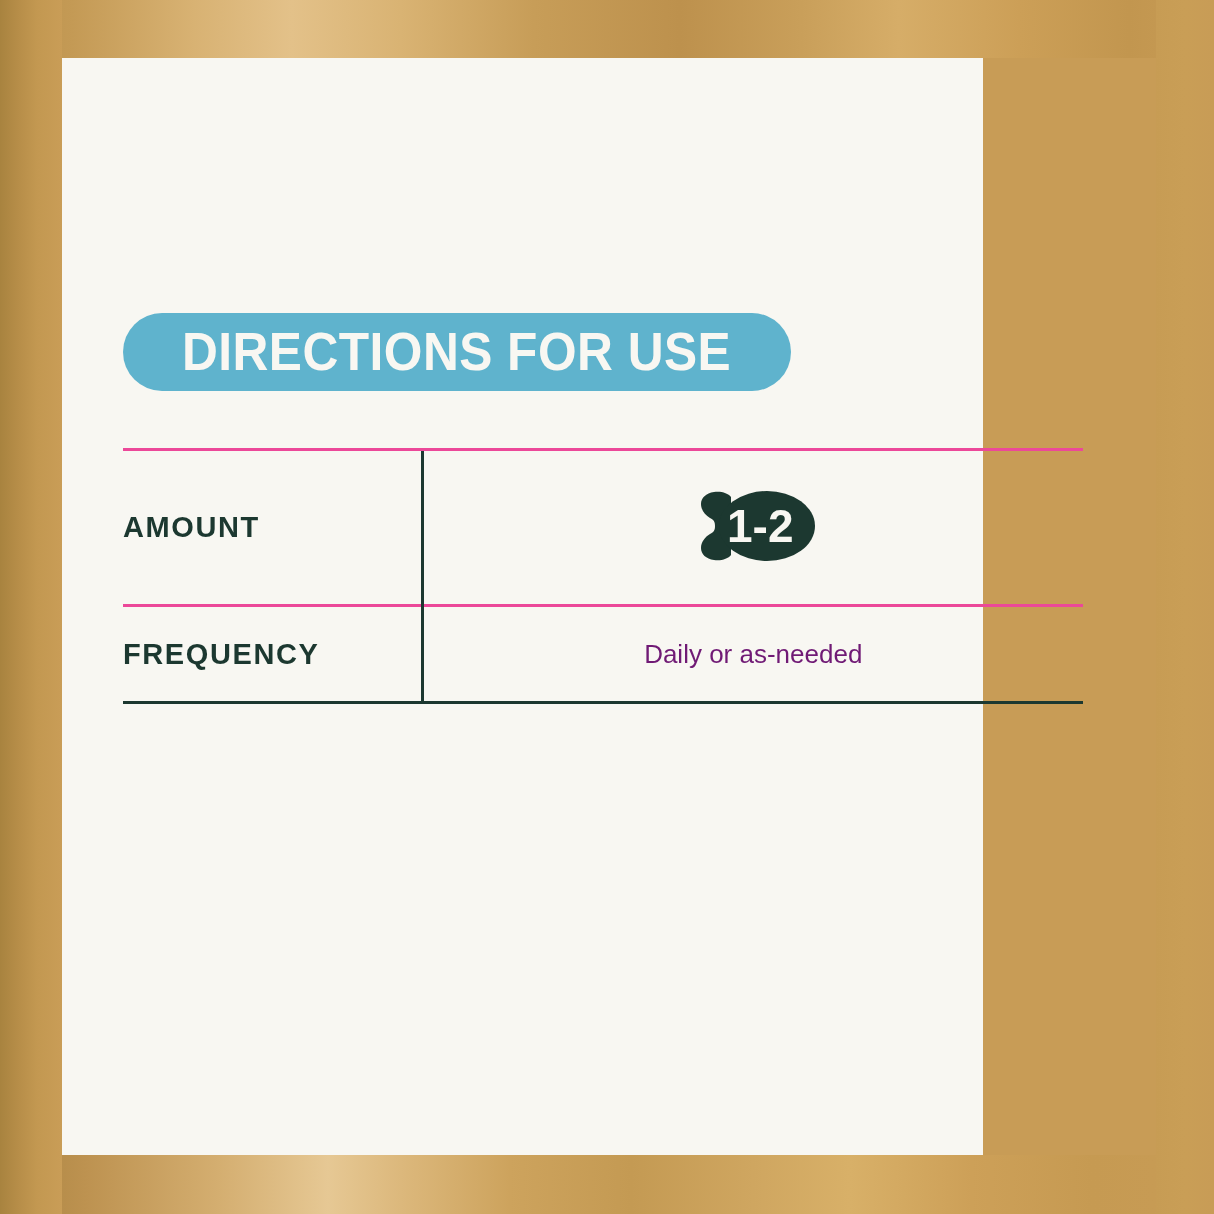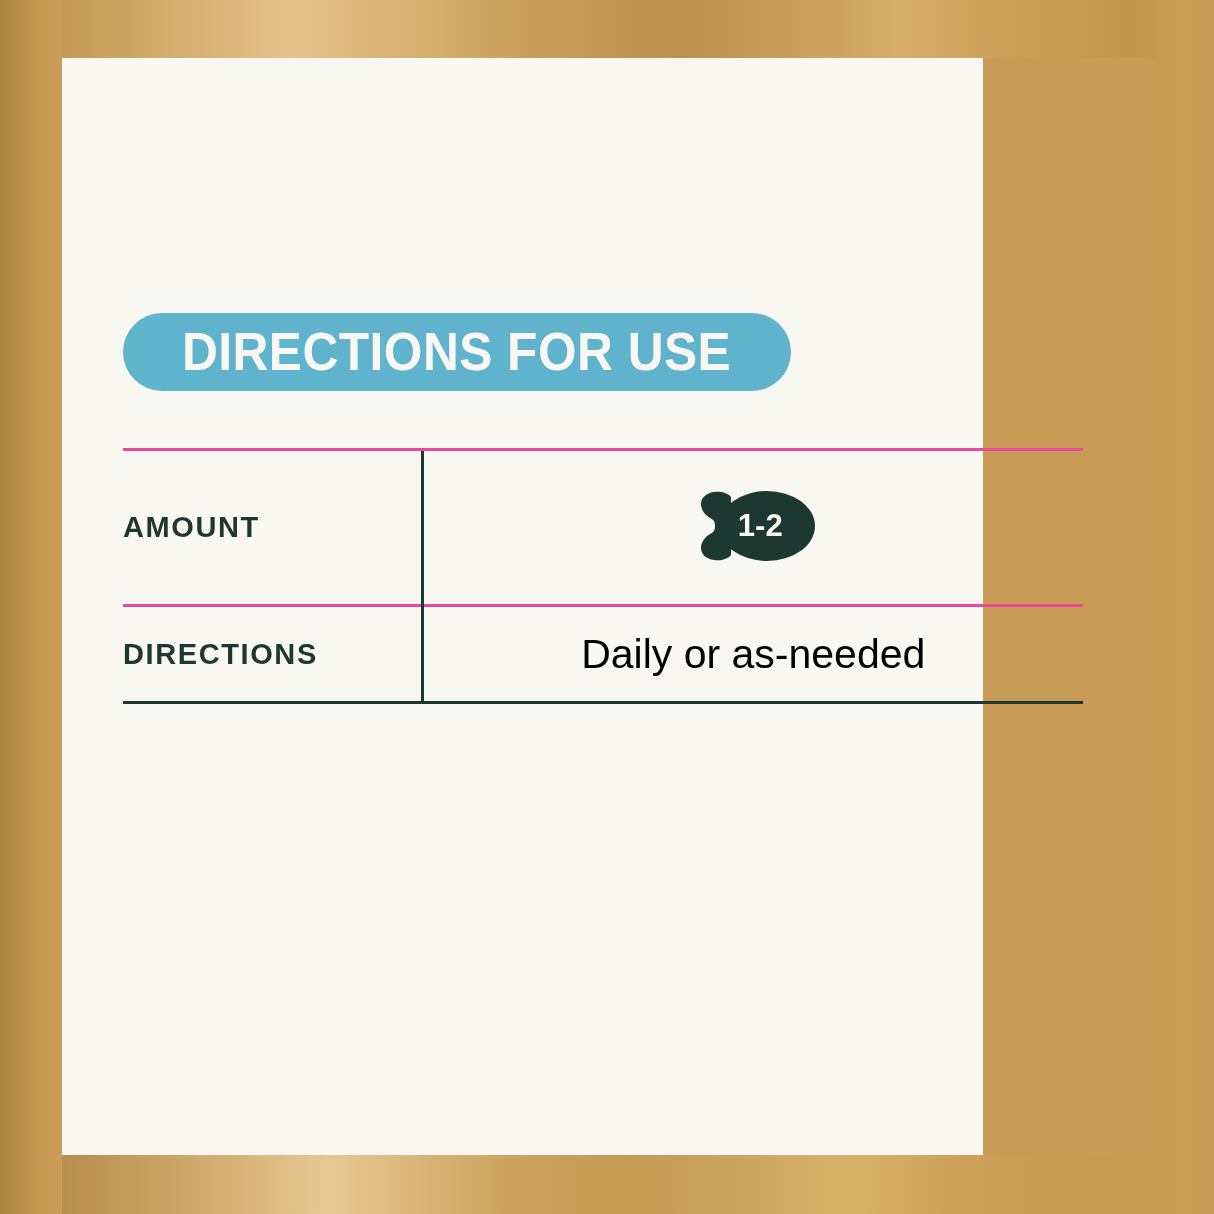--- a/index.html
+++ b/index.html
@@ -146,23 +146,23 @@
     height: 97px;
   }
   .label-text {
     color: #1c3830;
     font-weight: bold;
     font-size: 29px;
     letter-spacing: 1.6px;
     white-space: nowrap;
   }
   .value-text {
-    color: #000000;
+    color: #701a75;
     font-weight: normal;
-    font-size: 41px;
+    font-size: 26px;
     white-space: nowrap;
   }
 
   
   #fish-badge {
     position: relative;
     display: inline-block;
     width: 130px;
     height: 72px;
   }
@@ -179,21 +179,21 @@
     width: 130px;
     height: 72px;
     display: flex;
     align-items: center;
     justify-content: center;
     padding-left: 14px;
     box-sizing: border-box;
     color: #f8f7f2;
     font-family: "Liberation Sans Narrow", "Liberation Sans", sans-serif;
     font-weight: bold;
-    font-size: 31px;
+    font-size: 46px;
     letter-spacing: 0px;
     line-height: 1;
   }
 
   
   #note {
     position: absolute;
     left: 72px;            
     top: 692px;            
     width: 940px;
@@ -232,21 +232,21 @@
                        C26 30 27 32 27 36 C27 40 26 42 22 44 C17 47 13 52 13 58
                        C13 64 18 69 26 70 C33 71 40 69 43 65 Z" fill="#1c3830"></path>
               <ellipse cx="79" cy="36" rx="48" ry="35" fill="#1c3830"></ellipse>
             </svg>
             <span id="fish-badge-label">1-2</span>
           </span>
         </td>
       </tr>
       <tr id="row-frequency">
         <td class="cell-label">
-          <span class="label-text">DIRECTIONS</span>
+          <span class="label-text">FREQUENCY</span>
         </td>
         <td class="cell-value">
           <span class="value-text">Daily or as-needed</span>
         </td>
       </tr>
     </tbody>
       </table>
 
 
   </div>

